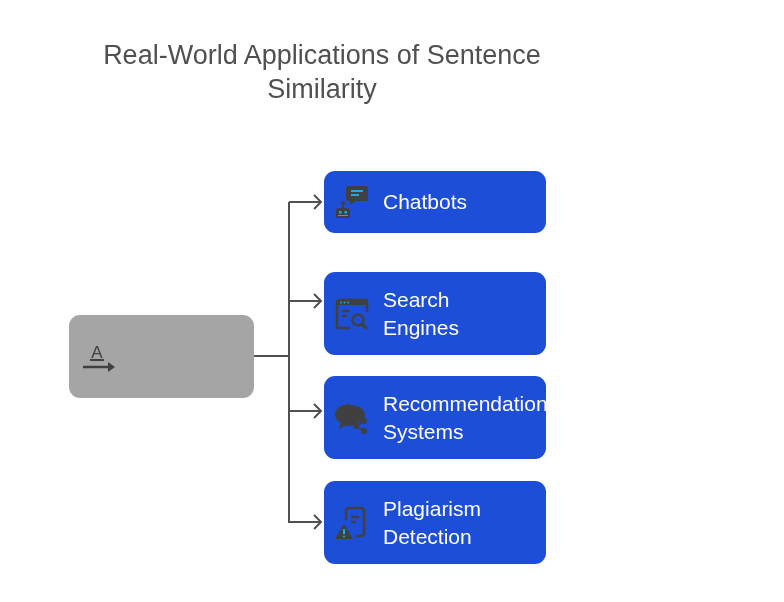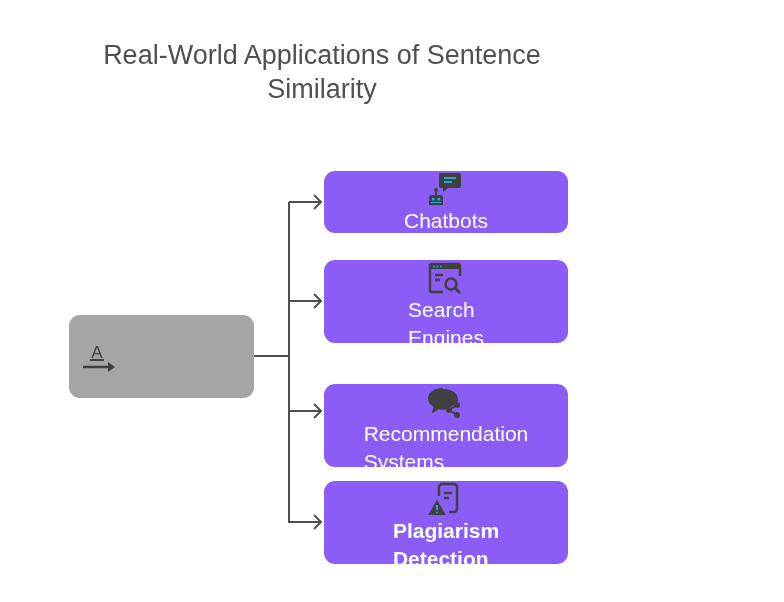--- a/index.html
+++ b/index.html
@@ -6,21 +6,21 @@
   body { width: 784px; height: 602px; position: relative; overflow: hidden; font-family: "Liberation Sans", sans-serif; }
   .title {
     position: absolute; left: 52px; top: 38px; width: 540px;
     text-align: center; font-size: 27px; line-height: 34px; color: #505050;
   }
   .node {
     position: absolute; border-radius: 11px; display: flex; align-items: center;
     color: #ffffff; font-size: 21px; line-height: 28px;
   }
   .root { left: 69px; top: 315px; width: 185px; height: 83px; background: #a5a5a5; }
-  .child { left: 324px; width: 244px; background: #8b5cf6; flex-direction: column; }
+  .child { left: 324px; width: 222px; background: #1d4ed8; }
   .icon { flex: 0 0 auto; display: flex; align-items: center; justify-content: center; }
   .root .icon { width: 40px; height: 40px; margin-left: 10px; margin-right: 8px; }
   .child .icon { width: 36px; height: 36px; margin-left: 10px; margin-right: 13px; }
   .label { white-space: pre-line; }
   svg.lines { position: absolute; left: 0; top: 0; }
 </style>
 </head>
 <body>
 
 <div class="title">Real-World Applications of Sentence Similarity</div>
@@ -61,55 +61,55 @@
       <line x1="9" y1="20" x2="9" y2="24" stroke="#404040" stroke-width="2"></line>
       <path d="M2 27 a3 3 0 0 1 3 -3 h8 a3 3 0 0 1 3 3 v7 h-14z" fill="#404040"></path>
       <rect x="5" y="27" width="2.5" height="2.5" fill="#1eaadb"></rect>
       <rect x="10.5" y="27" width="2.5" height="2.5" fill="#1eaadb"></rect>
       <line x1="4" y1="31.5" x2="14" y2="31.5" stroke="#1eaadb" stroke-width="1"></line>
     </svg>
   </span>
   <span class="label">Chatbots</span>
 </div>
 
-<div class="node child" style="top:260px;height:83px;">
+<div class="node child" style="top:272px;height:83px;">
   <span class="icon">
     <svg width="36" height="36" viewBox="0 0 36 36">
       <path d="M3 4 h28 a2 2 0 0 1 2 2 v10" fill="none" stroke="#404040" stroke-width="2.5"></path>
       <path d="M3 4 v26 a2 2 0 0 0 2 2 h11" fill="none" stroke="#404040" stroke-width="2.5"></path>
       <rect x="3" y="4" width="30" height="5" fill="#404040"></rect>
       <circle cx="7" cy="6.5" r="1" fill="#1eaadb"></circle>
       <circle cx="10.5" cy="6.5" r="1" fill="#1eaadb"></circle>
       <circle cx="14" cy="6.5" r="1" fill="#1eaadb"></circle>
       <line x1="8" y1="15" x2="16" y2="15" stroke="#404040" stroke-width="2.5"></line>
       <line x1="8" y1="20" x2="13" y2="20" stroke="#404040" stroke-width="2.5"></line>
       <circle cx="24" cy="24" r="5.5" fill="none" stroke="#404040" stroke-width="2.5"></circle>
       <line x1="28" y1="28" x2="33" y2="33" stroke="#404040" stroke-width="3"></line>
     </svg>
   </span>
   <span class="label">Search
 Engines</span>
 </div>
 
-<div class="node child" style="top:384px;height:83px;">
+<div class="node child" style="top:376px;height:83px;">
   <span class="icon">
     <svg width="36" height="36" viewBox="0 0 36 36">
       <path d="M16 5 c9 0 15 4.5 15 10.5 c0 1.5 -0.4 2.8 -1 4 l-11 6 c-1 0.2 -2 0.3 -3 0.3 c-1.5 0 -3 -0.2 -4.3 -0.6 l-7.2 4.3 l2.2 -6.5 c-3.5 -2 -5.7 -4.9 -5.7 -8.5 c0 -6 6.5 -10.5 15 -10.5z" fill="#404040"></path>
       <circle cx="30" cy="21" r="3" fill="#404040"></circle>
       <circle cx="22" cy="26" r="3" fill="#404040"></circle>
       <circle cx="30" cy="31" r="3" fill="#404040"></circle>
       <line x1="30" y1="21" x2="22" y2="26" stroke="#404040" stroke-width="2"></line>
       <line x1="22" y1="26" x2="30" y2="31" stroke="#404040" stroke-width="2"></line>
     </svg>
   </span>
   <span class="label">Recommendation
 Systems</span>
 </div>
 
-<div class="node child" style="top:481px;height:83px;font-weight:bold;">
+<div class="node child" style="top:481px;height:83px;">
   <span class="icon">
     <svg width="36" height="36" viewBox="0 0 36 36">
       <path d="M12 15 v-9 a3 3 0 0 1 3 -3 h12 a3 3 0 0 1 3 3 v22 a3 3 0 0 1 -3 3 h-5" fill="none" stroke="#404040" stroke-width="2.5"></path>
       <line x1="17" y1="12" x2="25" y2="12" stroke="#404040" stroke-width="2.5"></line>
       <line x1="17" y1="17" x2="22" y2="17" stroke="#404040" stroke-width="2.5"></line>
       <polygon points="10,19 19,34 1,34" fill="#404040"></polygon>
       <line x1="10" y1="24" x2="10" y2="29" stroke="#1eaadb" stroke-width="2"></line>
       <circle cx="10" cy="31.5" r="1" fill="#1eaadb"></circle>
     </svg>
   </span>

